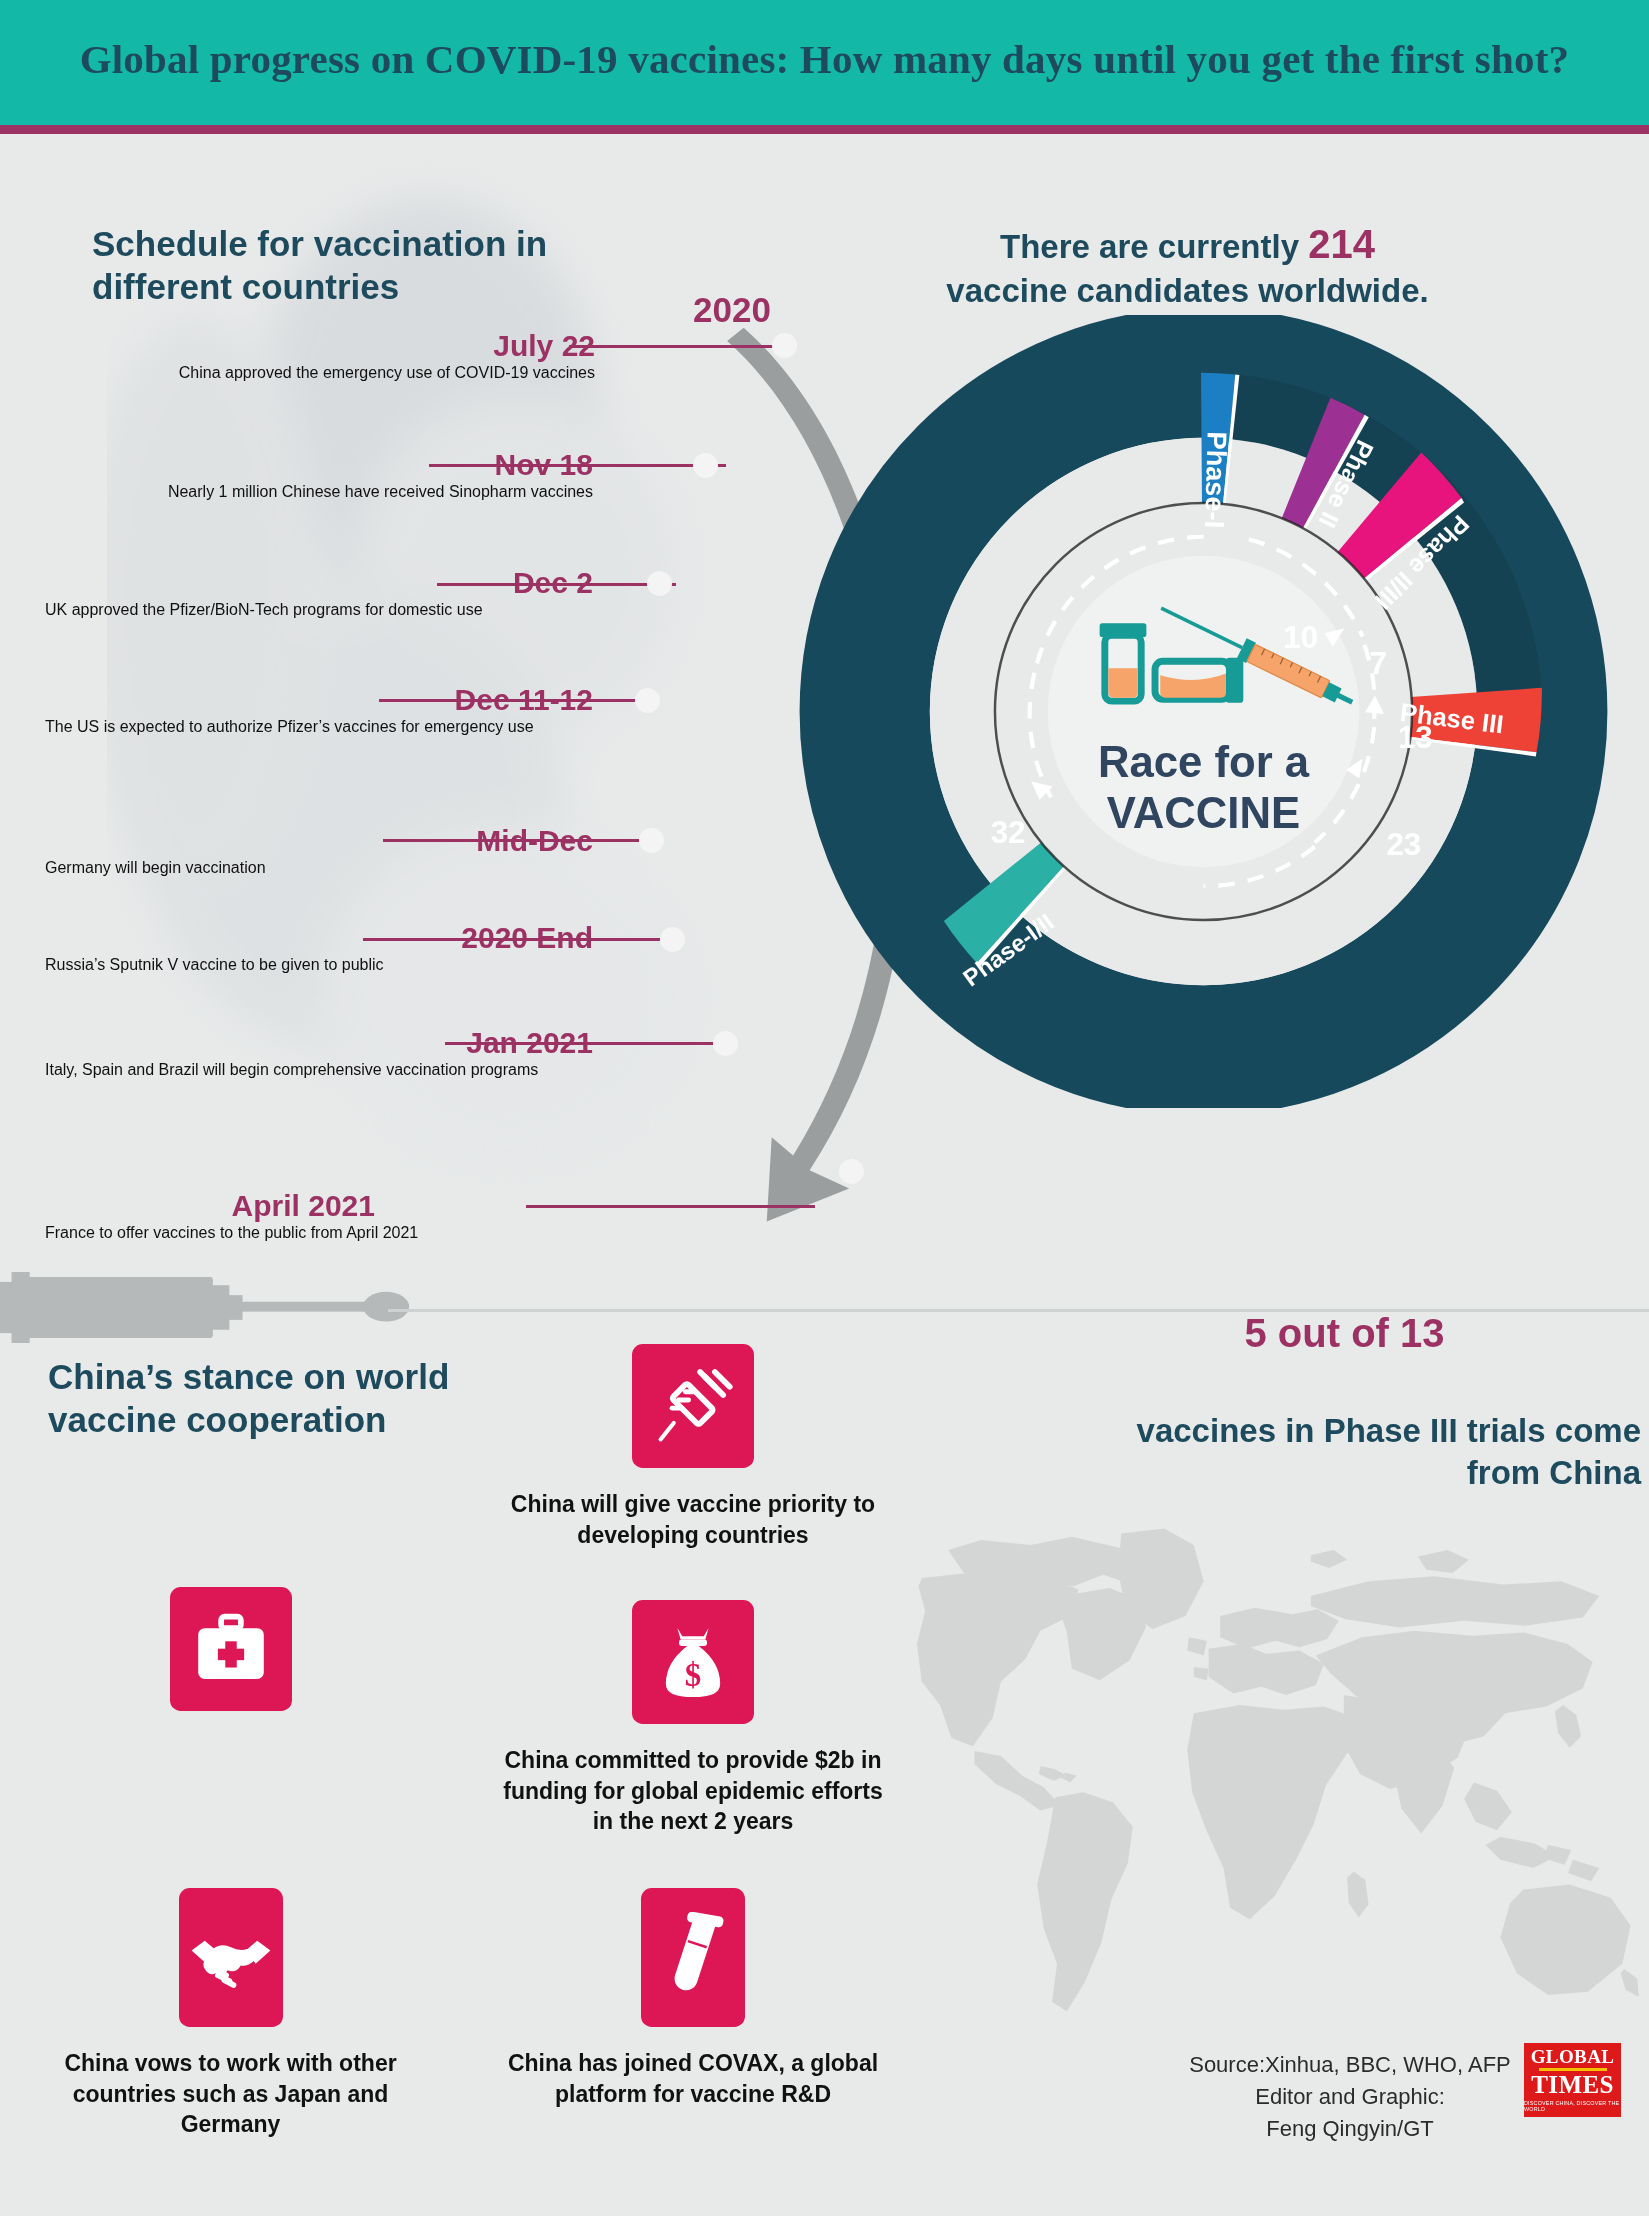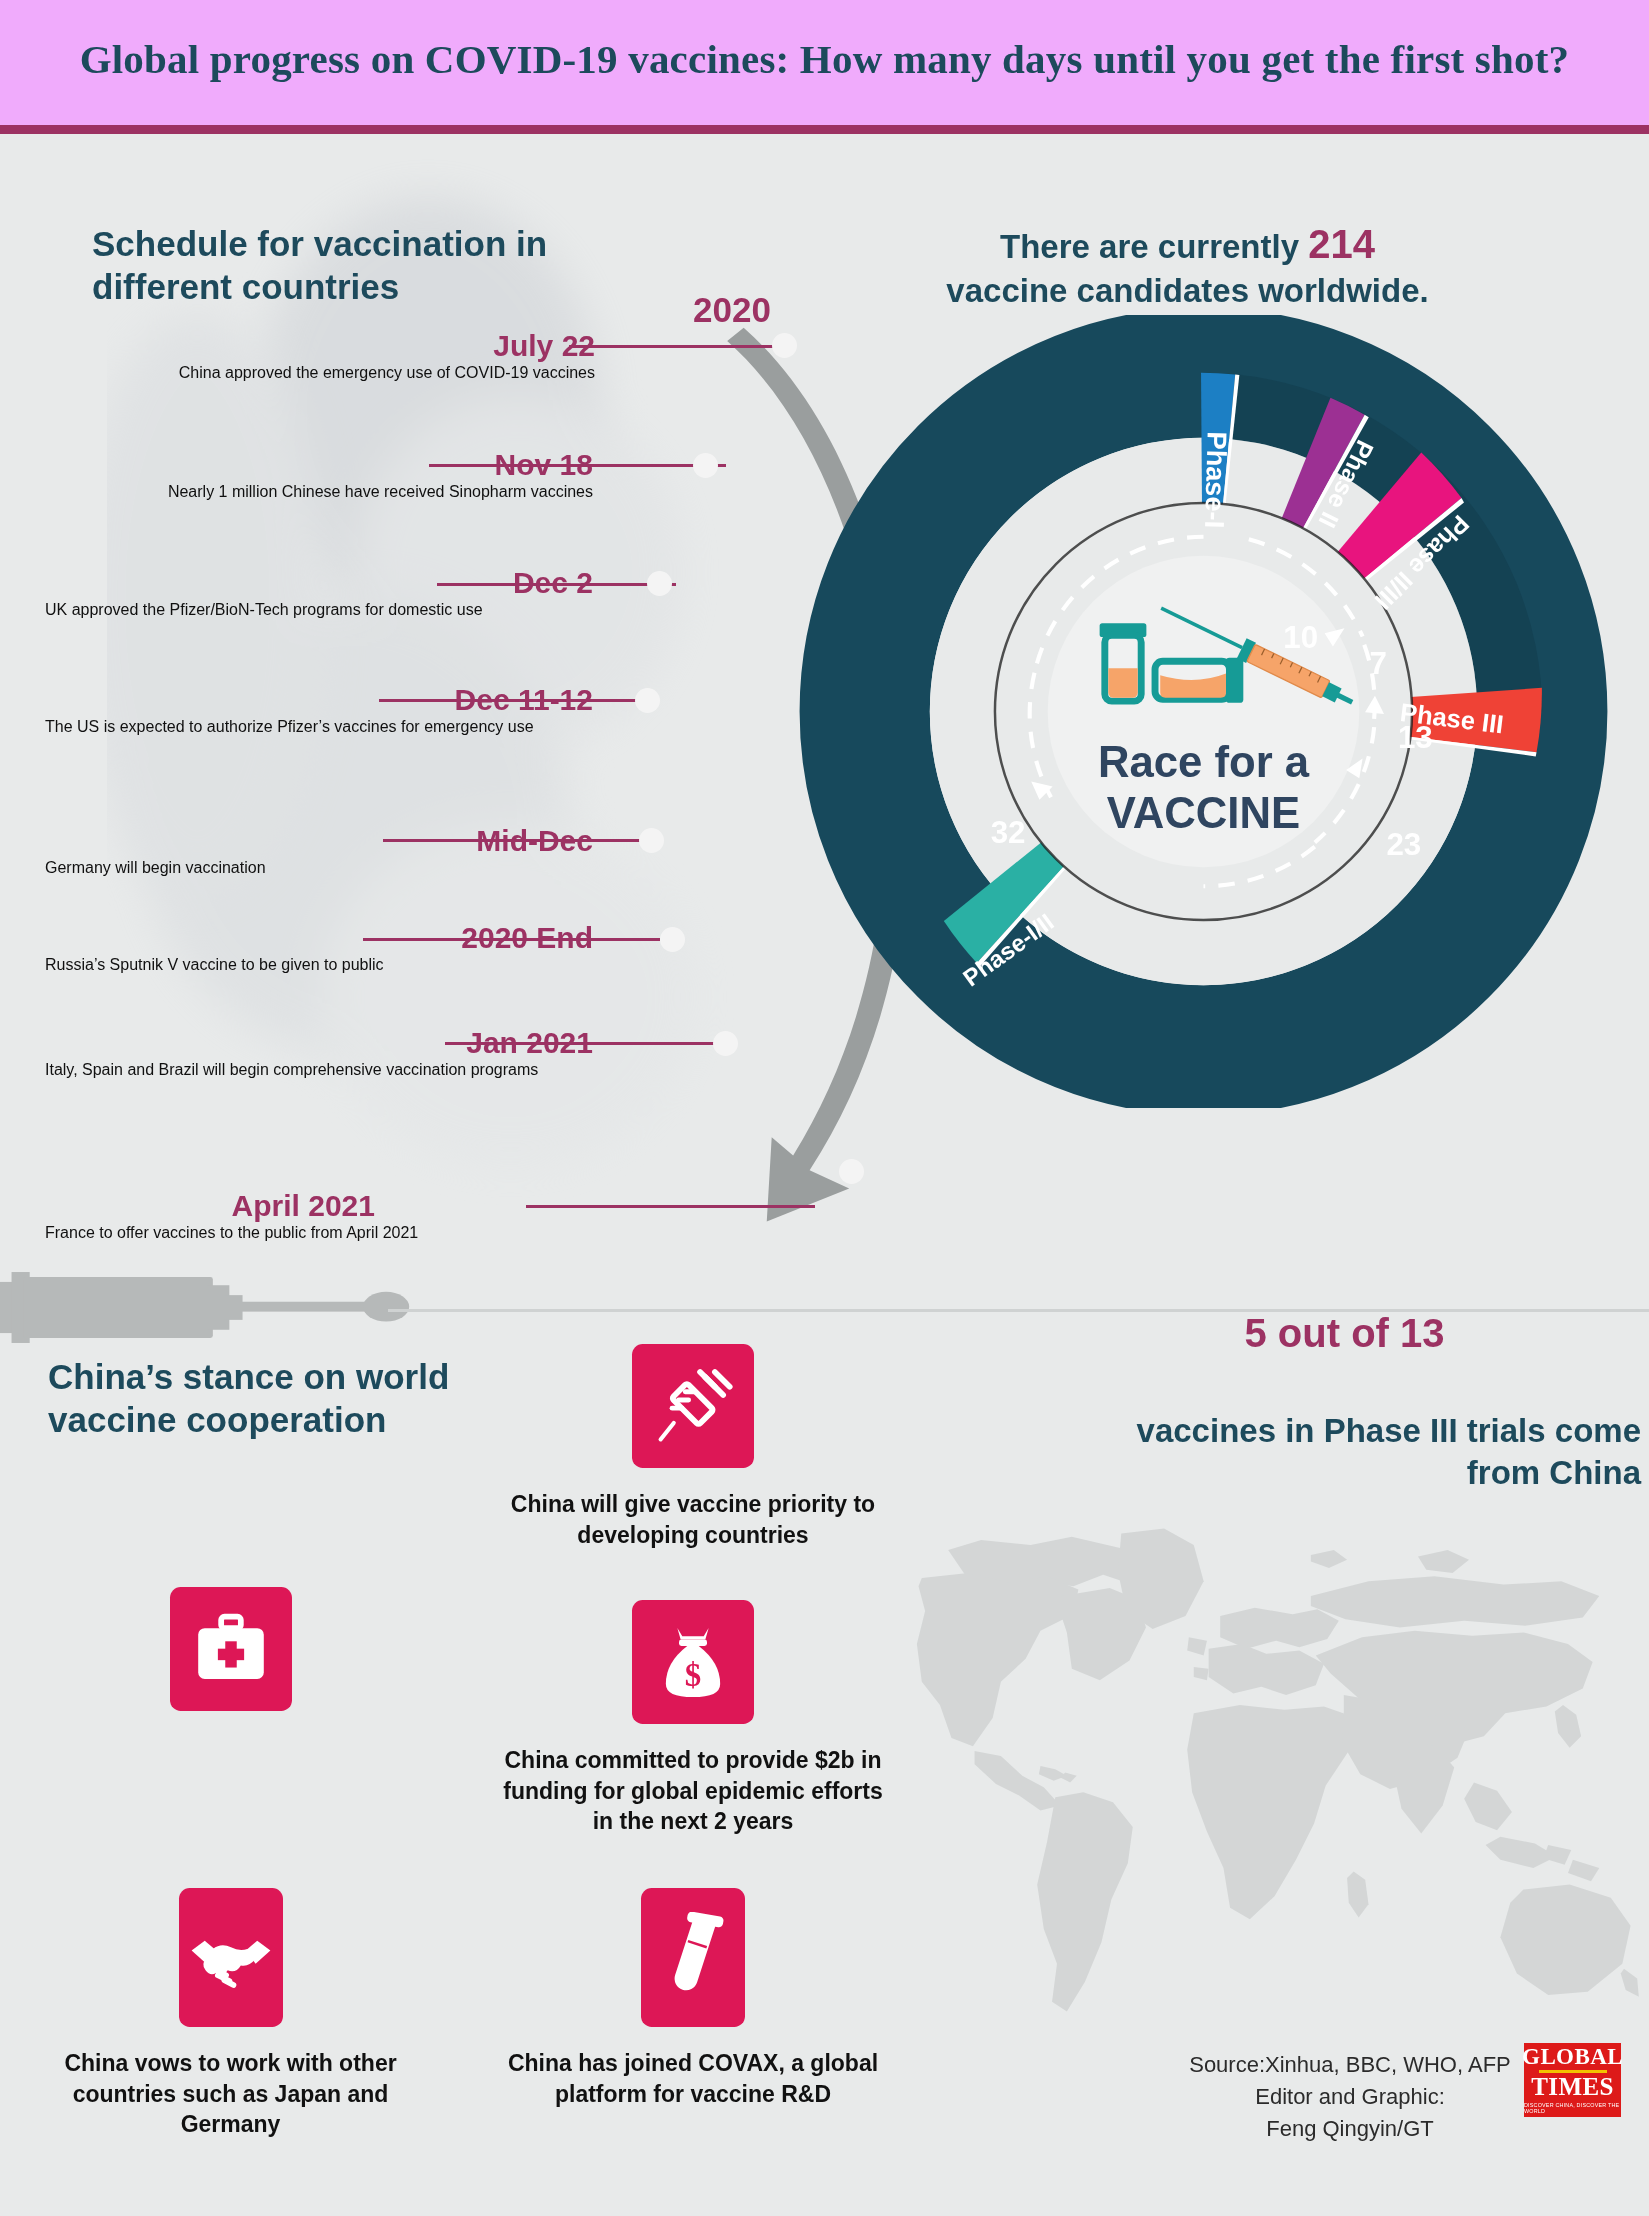--- a/index.html
+++ b/index.html
@@ -6,21 +6,21 @@
   html,body { background:#e8eaea; }
   body {
     width:1649px; height:2216px; position:relative; overflow:hidden;
     font-family:"Liberation Sans", sans-serif;
     background:#e8eaea;
   }
 
   
   #title-bar {
     position:absolute; left:0; top:0; width:1649px; height:134px;
-    background:#f0abfc;
+    background:#14b8a6;
   }
   #page-title {
     position:absolute; left:0; top:35px; width:1649px; text-align:center;
     font-family:"Liberation Serif", serif;
     font-size:41px; font-weight:700; color:#1d4a5c; letter-spacing:0.2px;
     white-space:nowrap;
   }
   #title-rule {
     position:absolute; left:0; top:125px; width:1649px; height:9px;
     background:#9c3263;
@@ -106,21 +106,21 @@
   #source-block {
     position:absolute; left:1156px; top:2049px; width:388px; text-align:center;
     font-size:22px; color:#2b2b2b; line-height:1.45; font-weight:400;
   }
   #gt-logo {
     position:absolute; left:1524px; top:2043px; width:97px; height:74px;
     background:#dd1a19; display:flex; flex-direction:column;
     align-items:center; justify-content:center; color:#fff;
     font-family:"Liberation Serif", serif;
   }
-  #gt-logo .l1 { font-size:23px; font-weight:700; letter-spacing:0.4px; line-height:.95; }
+  #gt-logo .l1 { font-size:19px; font-weight:700; letter-spacing:0.4px; line-height:.95; }
   #gt-logo .bar { width:68px; height:3.3px; background:#f2c200; margin:1.6px 0; }
   #gt-logo .l2 { font-size:25px; font-weight:700; letter-spacing:0.4px; line-height:.95; }
   #gt-logo .l3 { font-size:5.4px; letter-spacing:0.2px; margin-top:3.3px; font-family:"Liberation Sans",sans-serif; }
 </style>
 </head>
 <body>
 
 <div id="title-bar">
   <div id="page-title">Global progress on COVID-19 vaccines: How many days until you get the first shot?</div>
   <div id="title-rule"></div>

